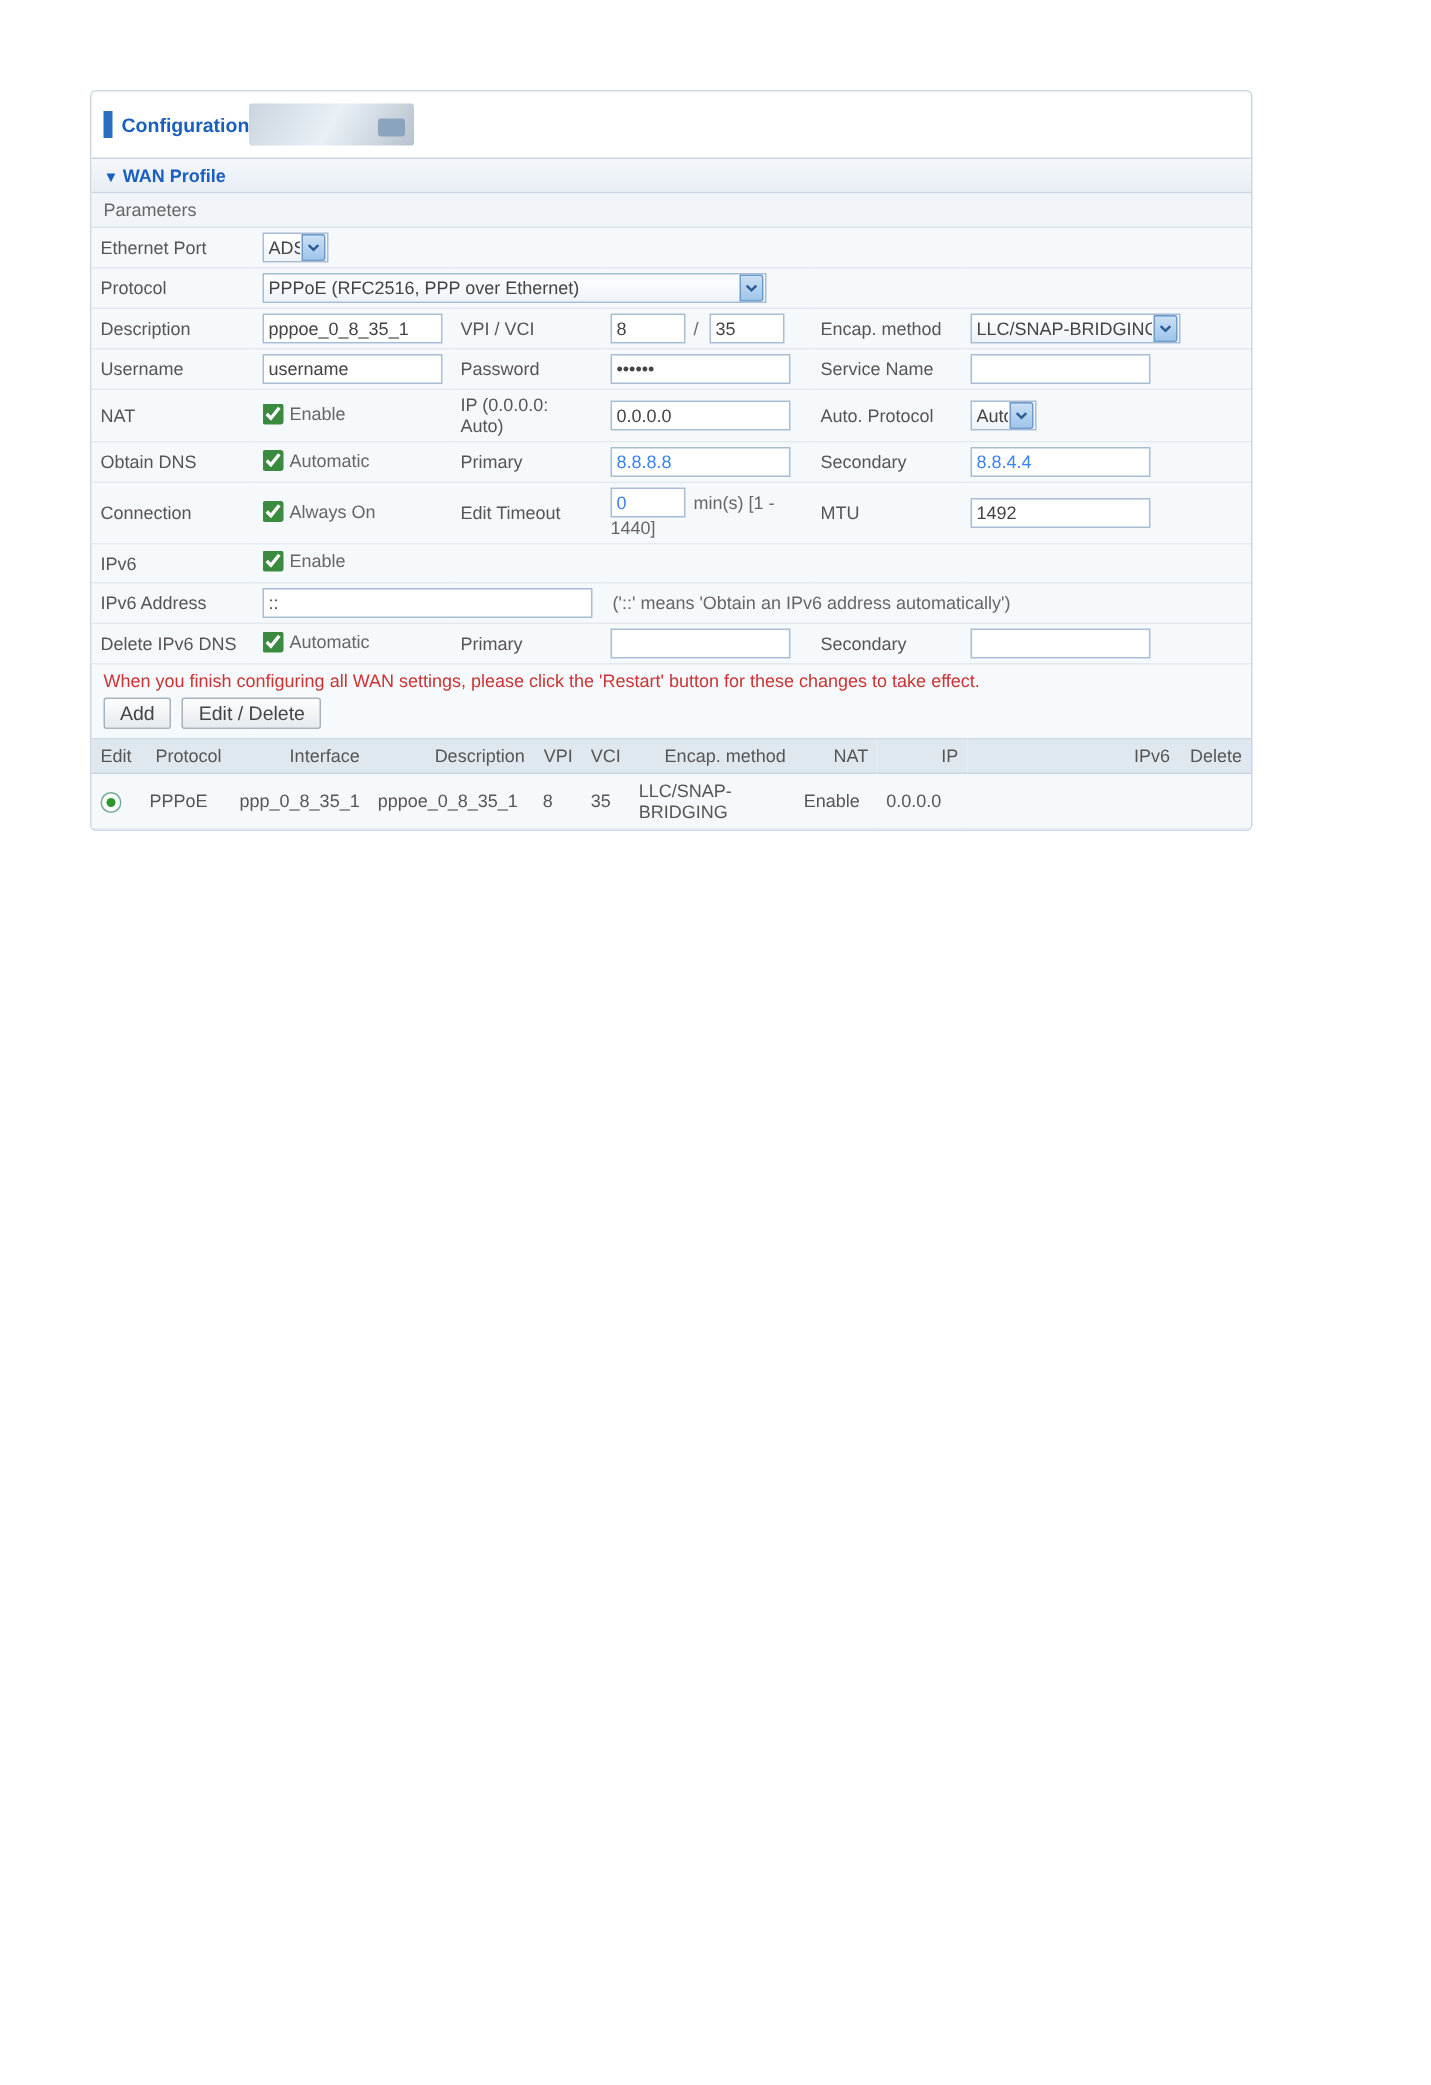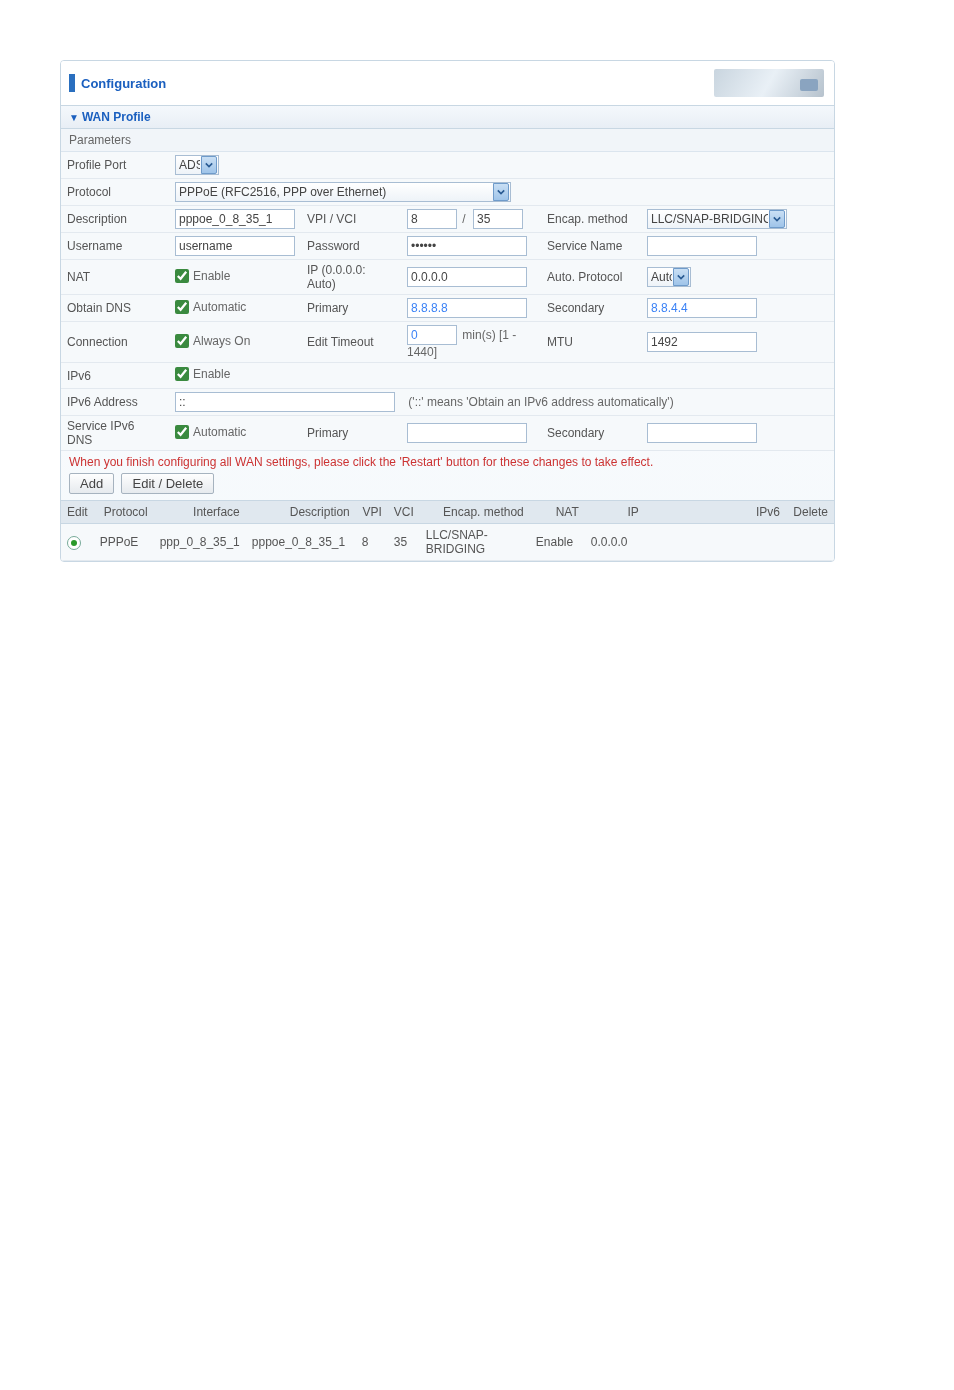--- a/index.html
+++ b/index.html
@@ -16,21 +16,21 @@
   .panel {
     border: 1px solid #c8d7e3;
     border-radius: 4px;
     overflow: hidden;
     width: 775px;
     background: linear-gradient(#fdfeff,#f5f9fc);
   }
   .title-row {
     display: flex;
     align-items: center;
-    justify-content: space-between;
+    justify-content: flex-start;
     padding: 8px 10px 8px 8px;
     background: #fff;
   }
   .title-left { display:flex; align-items:center; }
   .blue-bar { width:6px; height:18px; background:#2a6fbf; margin-right:6px; }
   .title-text { color:#1a5fbf; font-weight:bold; font-size:13px; }
   .title-img {
     width: 110px; height: 28px;
     background: linear-gradient(120deg,#c9d5df 0%, #e9f0f6 50%, #b6c2cd 100%);
     border-radius:2px;
@@ -142,21 +142,21 @@
   .radio-dot {
     width:14px;height:14px;border:1px solid #7a9;border-radius:50%;
     display:inline-flex;align-items:center;justify-content:center;
     background:#fff;
   }
   .radio-dot .inner{width:6px;height:6px;border-radius:50%;background:#2a9a2a;}
   .slash { margin:0 4px 0 2px; color:#666; }
   .mins { color:#666; margin-left:2px;}
   .w50 { width:50px; }
   .w60 { width:44px; }
-  .w110{ width:110px;}
+  .w110{ width:120px;}
   .w120{ width:120px;}
   .w140{ width:140px;}
 </style>
 </head>
 <body>
 
 <div class="outer-pad">
   <div class="panel">
 
     <div class="title-row">
@@ -169,21 +169,21 @@
 
     <div class="section-header">
       <span class="tri">▼</span><span>WAN Profile</span>
     </div>
     <div class="subhead">Parameters</div>
 
     <table class="form">
 
       <tbody>
           <tr>
-        <td class="label">Profile Port</td>
+        <td class="label">Ethernet Port</td>
         <td colspan="7">
           <span class="sel-wrap">
             <select class="w60">
               <option>ADSL</option>
             </select>
             <span class="dd">
                   <svg viewBox="0 0 10 10">
                     <path d="M1 3l4 4 4-4" fill="none" stroke="#2a5b93" stroke-width="2"></path>
                   </svg>
                 </span>
@@ -297,21 +297,21 @@
 
       <tr>
         <td class="label">IPv6 Address</td>
         <td colspan="5">
           <input type="text" style="width: 220px;" value="::">
           <span class="ipv6hint" style="margin-left:10px">('::' means 'Obtain an IPv6 address automatically')</span>
         </td>
       </tr>
 
       <tr>
-        <td class="label">Service IPv6 DNS</td>
+        <td class="label">Delete IPv6 DNS</td>
         <td><label class="chk">
                 <input type="checkbox" checked="" style="">
                 <span>Automatic</span>
               </label></td>
         <td class="label2">Primary</td>
         <td><input type="text" class="w120" value="" style=""></td>
         <td class="label2">Secondary</td>
         <td><input type="text" class="w110" value="" style=""></td>
       </tr>
     </tbody>

